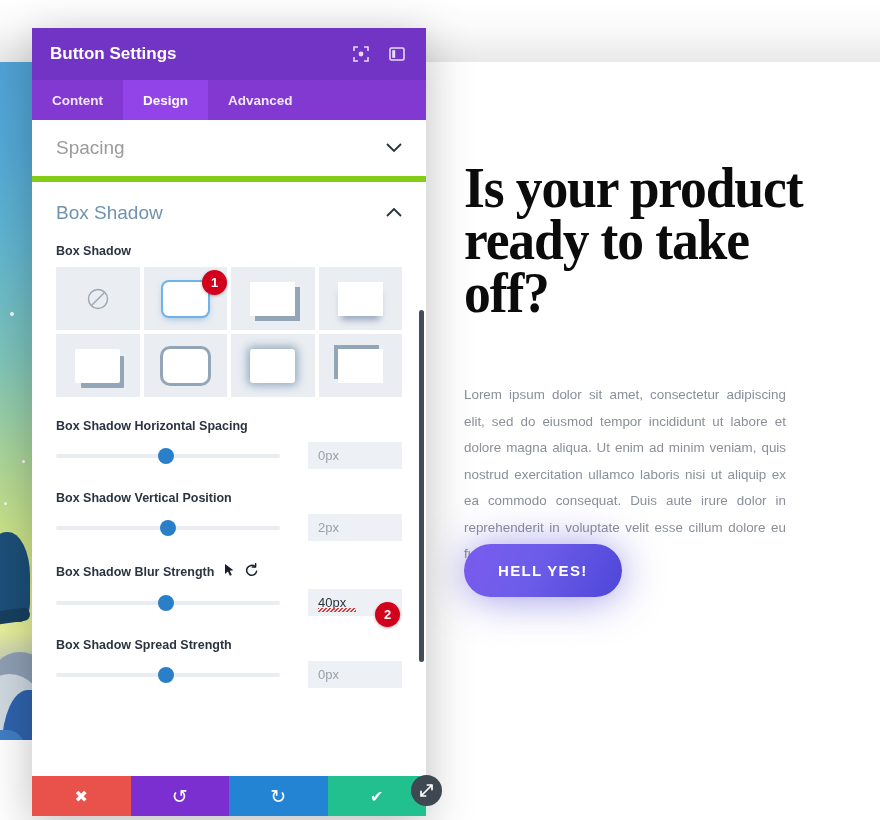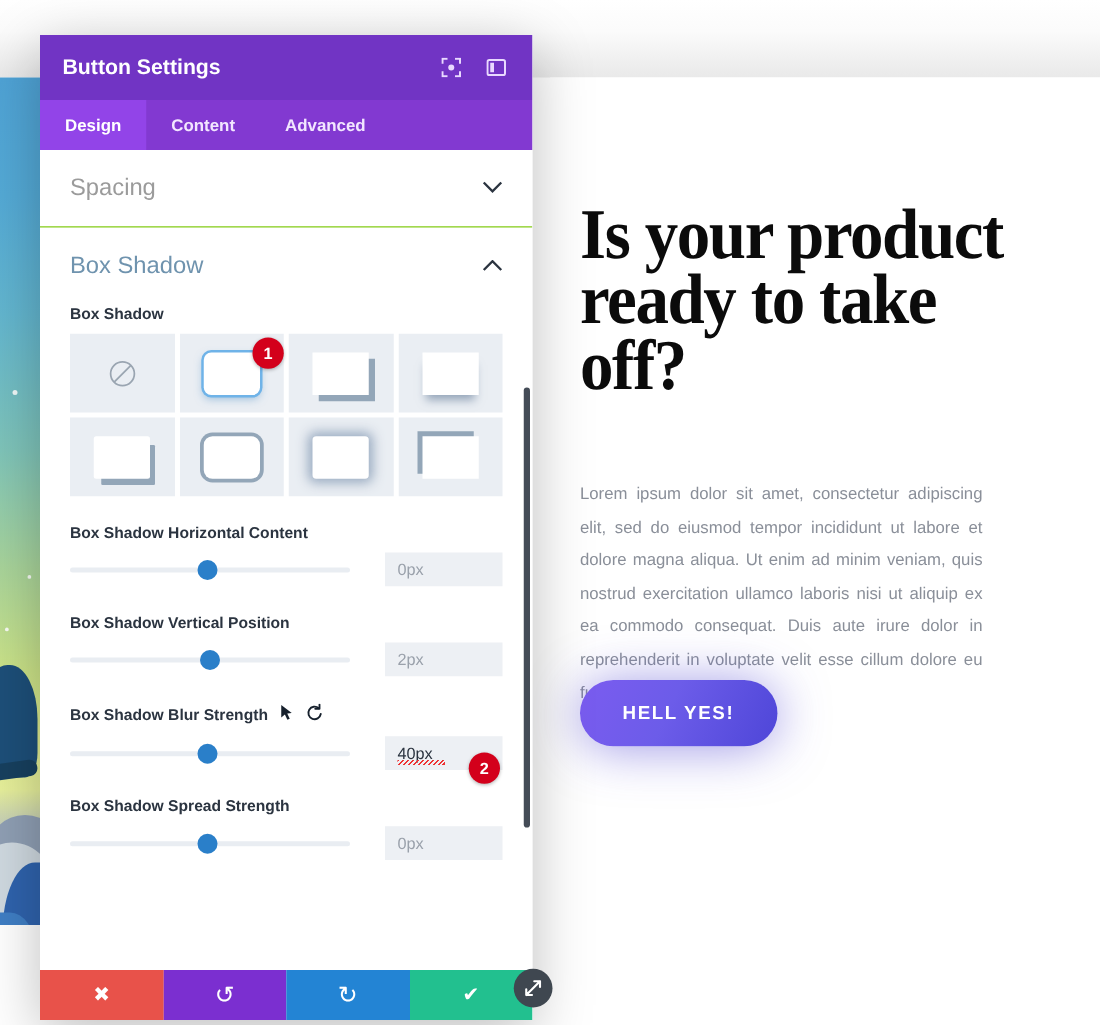--- a/index.html
+++ b/index.html
@@ -82,21 +82,21 @@
   .m-tab.active{ background:#9244e8; color:#ffffff; }
 
   .m-body{ flex:1 1 auto; position:relative; overflow:hidden; background:#fff; }
   .scroll-thumb{
     position:absolute; right:2px; top:190px; width:5px; height:352px;
     background:#444c57; border-radius:3px; cursor:pointer;
   }
 
   .sec-collapsed{
     height:62px; display:flex; align-items:center; padding:0 24px;
-    border-bottom:1px solid #84cc16; cursor:pointer;
+    border-bottom:6px solid #84cc16; cursor:pointer;
   }
   .sec-collapsed .t{ flex:1; font-size:19px; color:#9b9b9b; font-weight:400;
     font-family:"Liberation Sans", sans-serif; }
   .sec-open-head{
     height:62px; display:flex; align-items:center; padding:0 24px; cursor:pointer;
   }
   .sec-open-head .t{ flex:1; font-size:19px; color:#6f93ae; font-weight:400; }
   .chev{ font-size:13px; color:#2b3440; }
 
   .field{ padding:0 24px; }
@@ -188,22 +188,22 @@
       </div>
       <div class="m-ic">
         <svg width="16" height="16" viewBox="0 0 16 16">
           <rect x="1" y="2" width="14" height="12" rx="1.5" fill="none" stroke="#e9d9ff" stroke-width="1.6"></rect>
           <rect x="3.2" y="4.2" width="3" height="7.6" fill="#e9d9ff"></rect>
         </svg>
       </div>
     </div>
 
     <div class="m-tabs">
+      <div class="m-tab">Content</div>
       <div class="m-tab active">Design</div>
-      <div class="m-tab">Content</div>
       <div class="m-tab">Advanced</div>
     </div>
 
     <div class="m-body">
 
       <div class="sec-collapsed">
         <div class="t">Spacing</div>
         <div class="chev">
           <svg width="16" height="10" viewBox="0 0 16 10">
               <path d="M1 1l7 7 7-7" fill="none" stroke="#2b3440" stroke-width="1.9"></path>
@@ -256,21 +256,21 @@
           </div>
 
           <div class="preset">
             <div class="pv" style="box-shadow:-4px -4px 0 0 #93a6b8;"></div>
           </div>
 
         </div>
       </div>
 
       <div class="field" style="margin-top:22px;">
-        <div class="f-label">Box Shadow Horizontal Content</div>
+        <div class="f-label">Box Shadow Horizontal Spacing</div>
         <div class="slider-row">
           <div class="track">
             <div class="knob" style="left:calc(49% - 8px);"></div>
           </div>
           <div class="numbox">0px</div>
         </div>
       </div>
 
       <div class="field" style="margin-top:22px;">
         <div class="f-label">Box Shadow Vertical Position</div>

